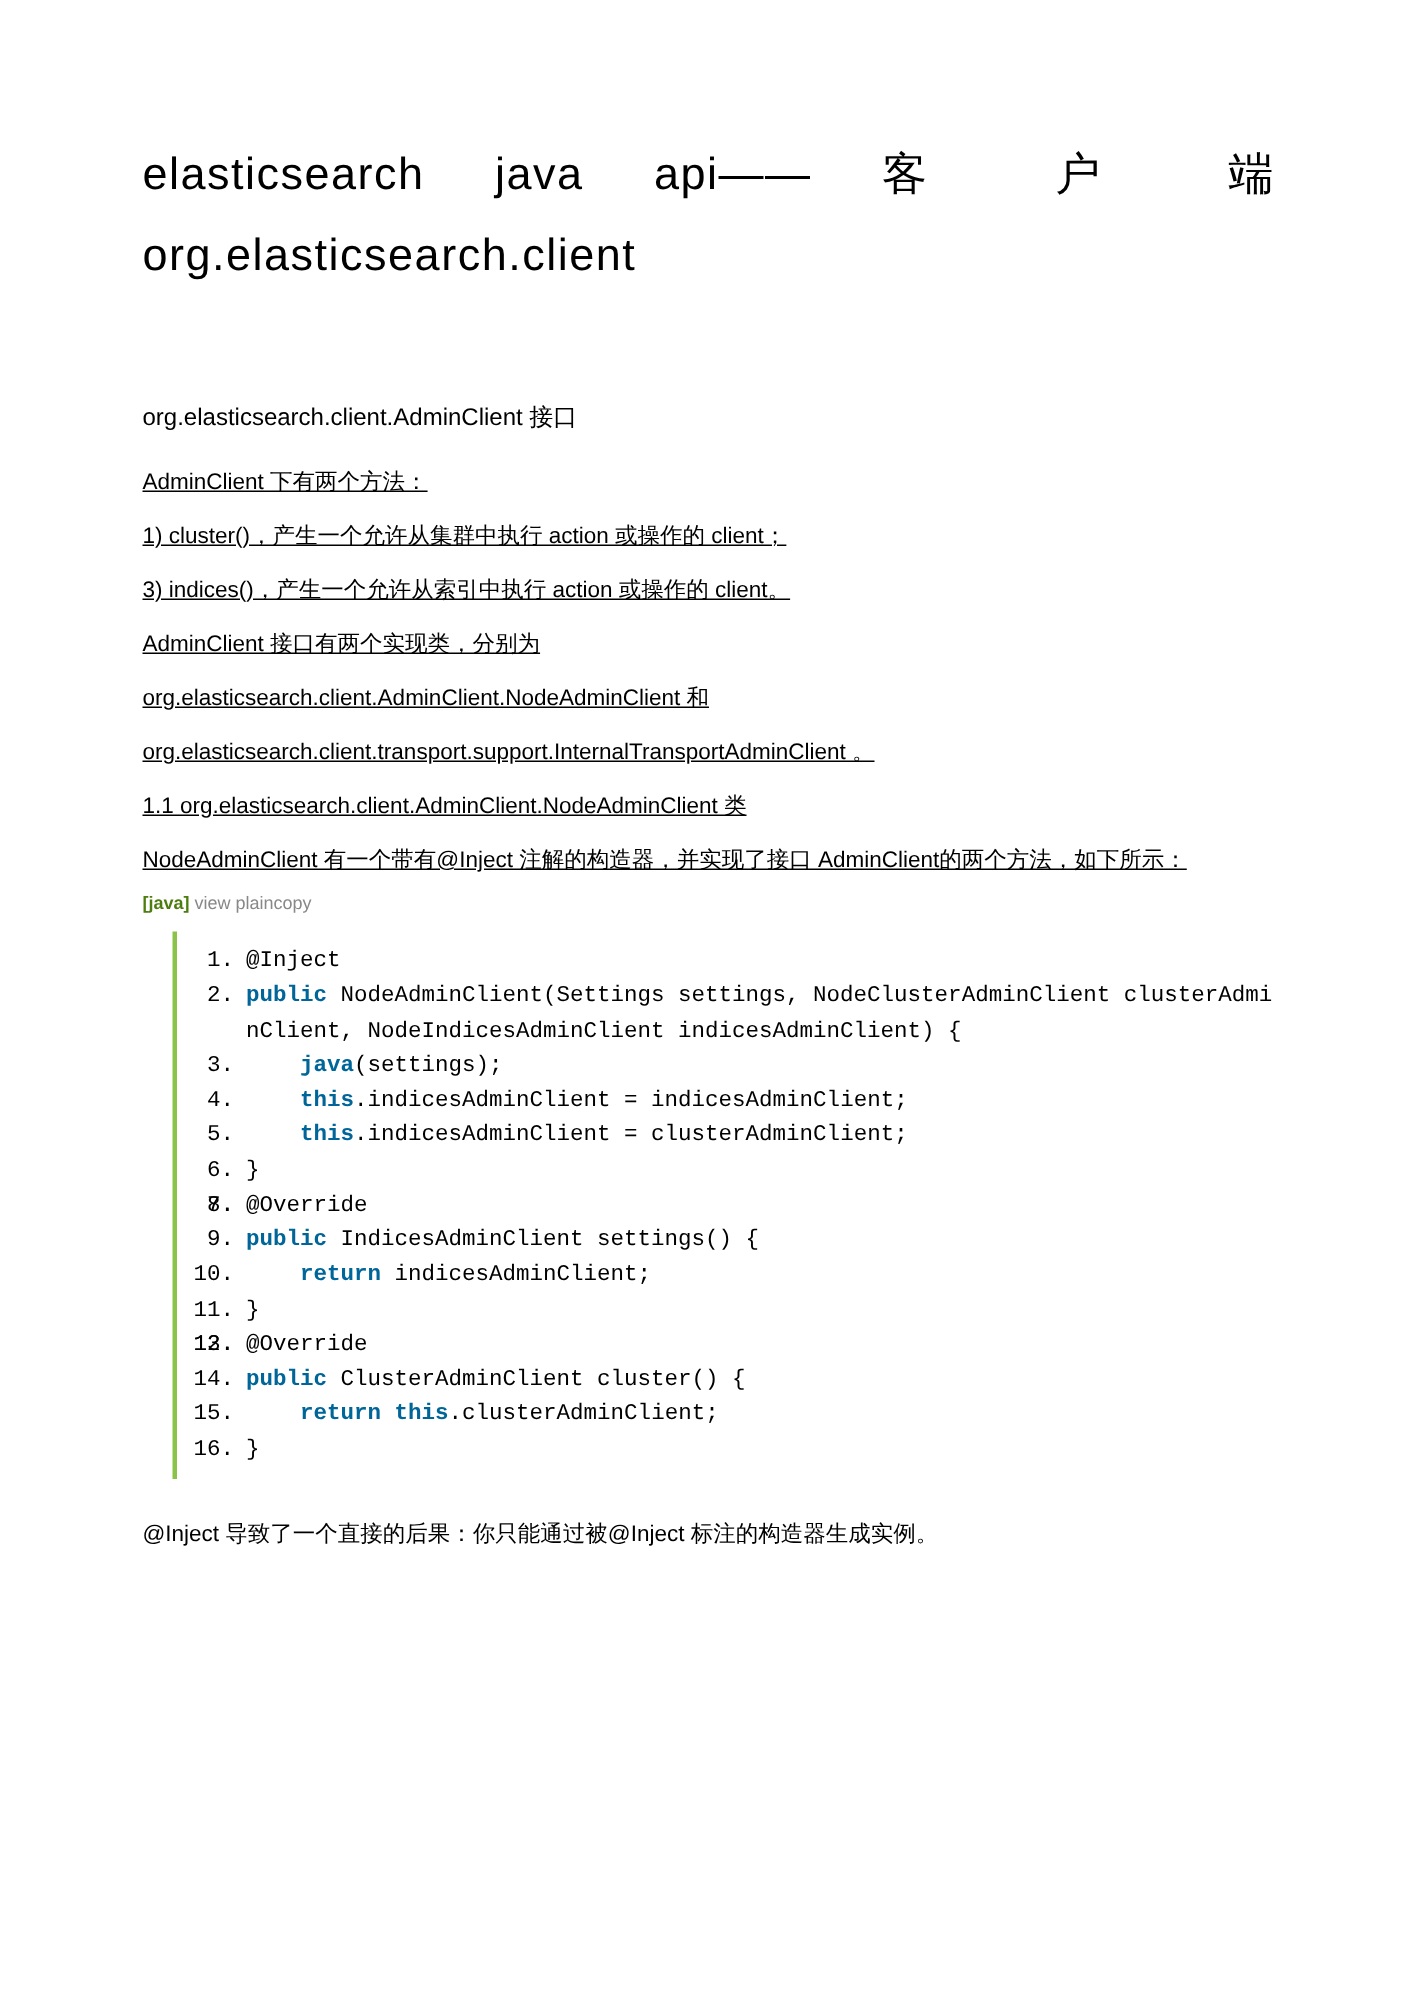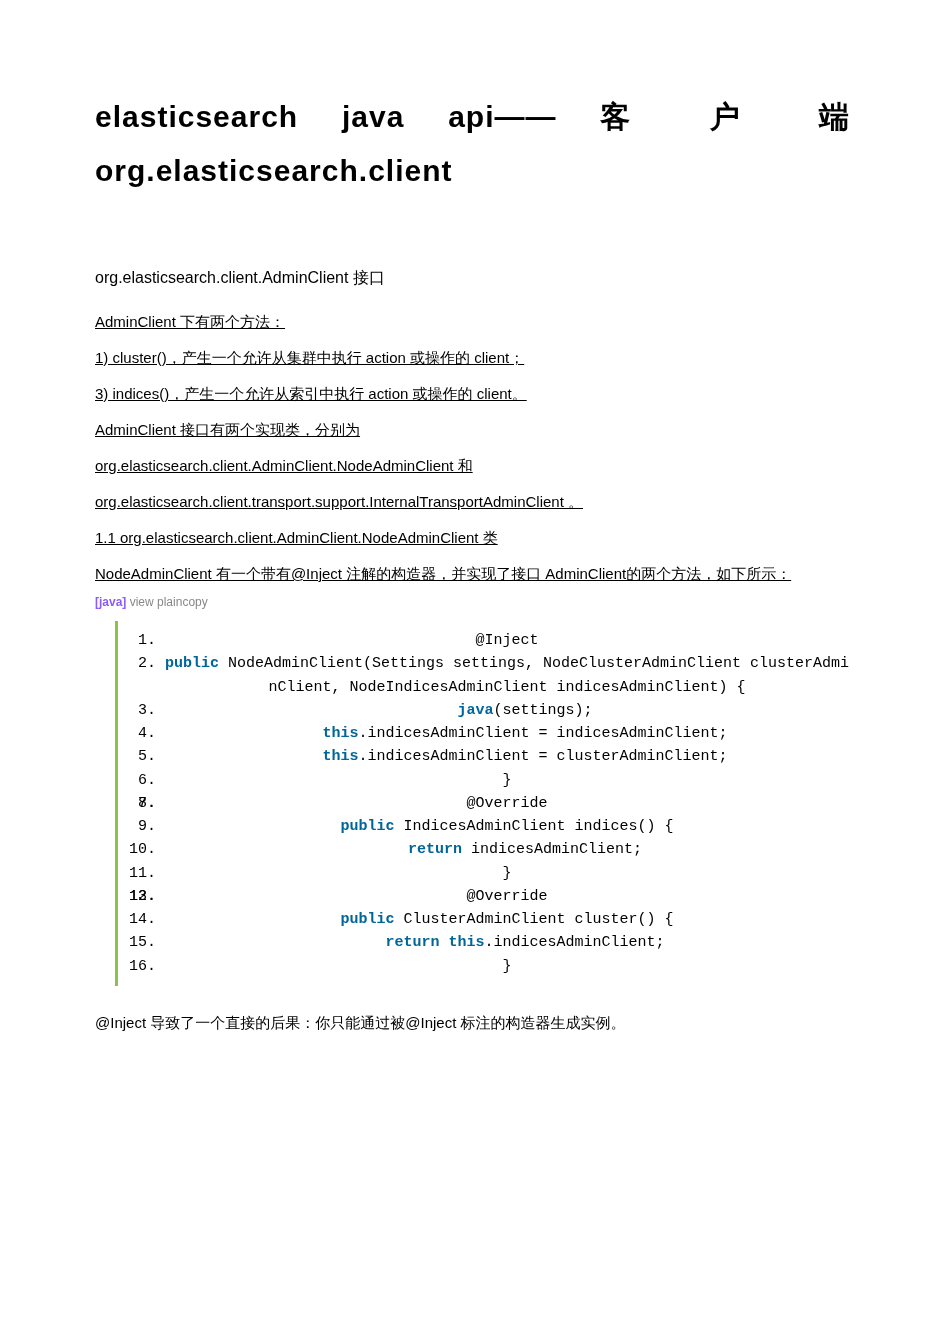--- a/index.html
+++ b/index.html
@@ -6,21 +6,21 @@
     body {
       width: 945px;
       height: 1337px;
       background: #ffffff;
       font-family: Arial, "Microsoft YaHei", sans-serif;
       color: #000;
       padding: 90px 95px 60px 95px;
     }
     .page-title {
       font-size: 30px;
-      font-weight: bold;
+      font-weight: normal;
       letter-spacing: 1px;
       line-height: 1.8;
       text-align: justify;
       text-align-last: justify;
       margin-bottom: 70px;
     }
     .section-title {
       font-size: 16px;
       font-weight: normal;
       margin-bottom: 18px;
@@ -30,35 +30,34 @@
       line-height: 2.0;
       margin-bottom: 6px;
       text-decoration: underline;
     }
     .code-meta {
       font-size: 12px;
       color: #888;
       margin-top: 6px;
       margin-bottom: 12px;
     }
-    .code-meta .lang { font-weight: bold; color: #8b5cf6; text-align: right; }
+    .code-meta .lang { font-weight: bold; color: #4d7c0f; text-align: right; }
     .code-meta .links { color: #888; margin-top: 32px; }
     .code-block {
       border-left: 3px solid #8bc34a;
       margin-left: 20px;
       padding: 8px 0 8px 8px;
       font-family: Consolas, "Courier New", monospace;
       font-size: 15px;
       line-height: 1.55;
       color: #000;
     }
     ol.code-list {
       list-style: none;
       counter-reset: codeline;
-      text-align: center;
     }
     ol.code-list li {
       counter-increment: codeline;
       position: relative;
       padding-left: 38px;
       white-space: pre-wrap;
       word-break: break-all;
     }
     ol.code-list li::before {
       content: counter(codeline) ".";
@@ -99,24 +98,24 @@
 <div class="code-block">
   <ol class="code-list">
     <li><span class="tok-plain">@Inject</span></li>
     <li><span class="tok-key">public</span><span class="tok-plain"> NodeAdminClient(Settings settings, NodeClusterAdminClient clusterAdminClient, NodeIndicesAdminClient indicesAdminClient) {</span></li>
     <li>    <span class="tok-key">java</span><span class="tok-plain">(settings);</span></li>
     <li>    <span class="tok-key">this</span><span class="tok-plain">.indicesAdminClient = indicesAdminClient;</span></li>
     <li>    <span class="tok-key">this</span><span class="tok-plain">.indicesAdminClient = clusterAdminClient;</span></li>
     <li><span class="tok-plain">}</span></li>
     <li><span class="tok-plain"></span></li>
     <li><span class="tok-plain">@Override</span></li>
-    <li><span class="tok-key">public</span><span class="tok-plain"> IndicesAdminClient indices() {</span></li>
+    <li><span class="tok-key">public</span><span class="tok-plain"> IndicesAdminClient settings() {</span></li>
     <li>    <span class="tok-key">return</span><span class="tok-plain"> indicesAdminClient;</span></li>
     <li><span class="tok-plain">}</span></li>
     <li><span class="tok-plain"></span></li>
     <li><span class="tok-plain">@Override</span></li>
     <li><span class="tok-key">public</span><span class="tok-plain"> ClusterAdminClient cluster() {</span></li>
-    <li>    <span class="tok-key">return</span><span class="tok-plain"> </span><span class="tok-key">this</span><span class="tok-plain">.indicesAdminClient;</span></li>
+    <li>    <span class="tok-key">return</span><span class="tok-plain"> </span><span class="tok-key">this</span><span class="tok-plain">.clusterAdminClient;</span></li>
     <li><span class="tok-plain">}</span></li>
   </ol>
 </div>
 
 <div class="footer-para">@Inject 导致了一个直接的后果：你只能通过被@Inject 标注的构造器生成实例。</div>
 
 </body></html>

